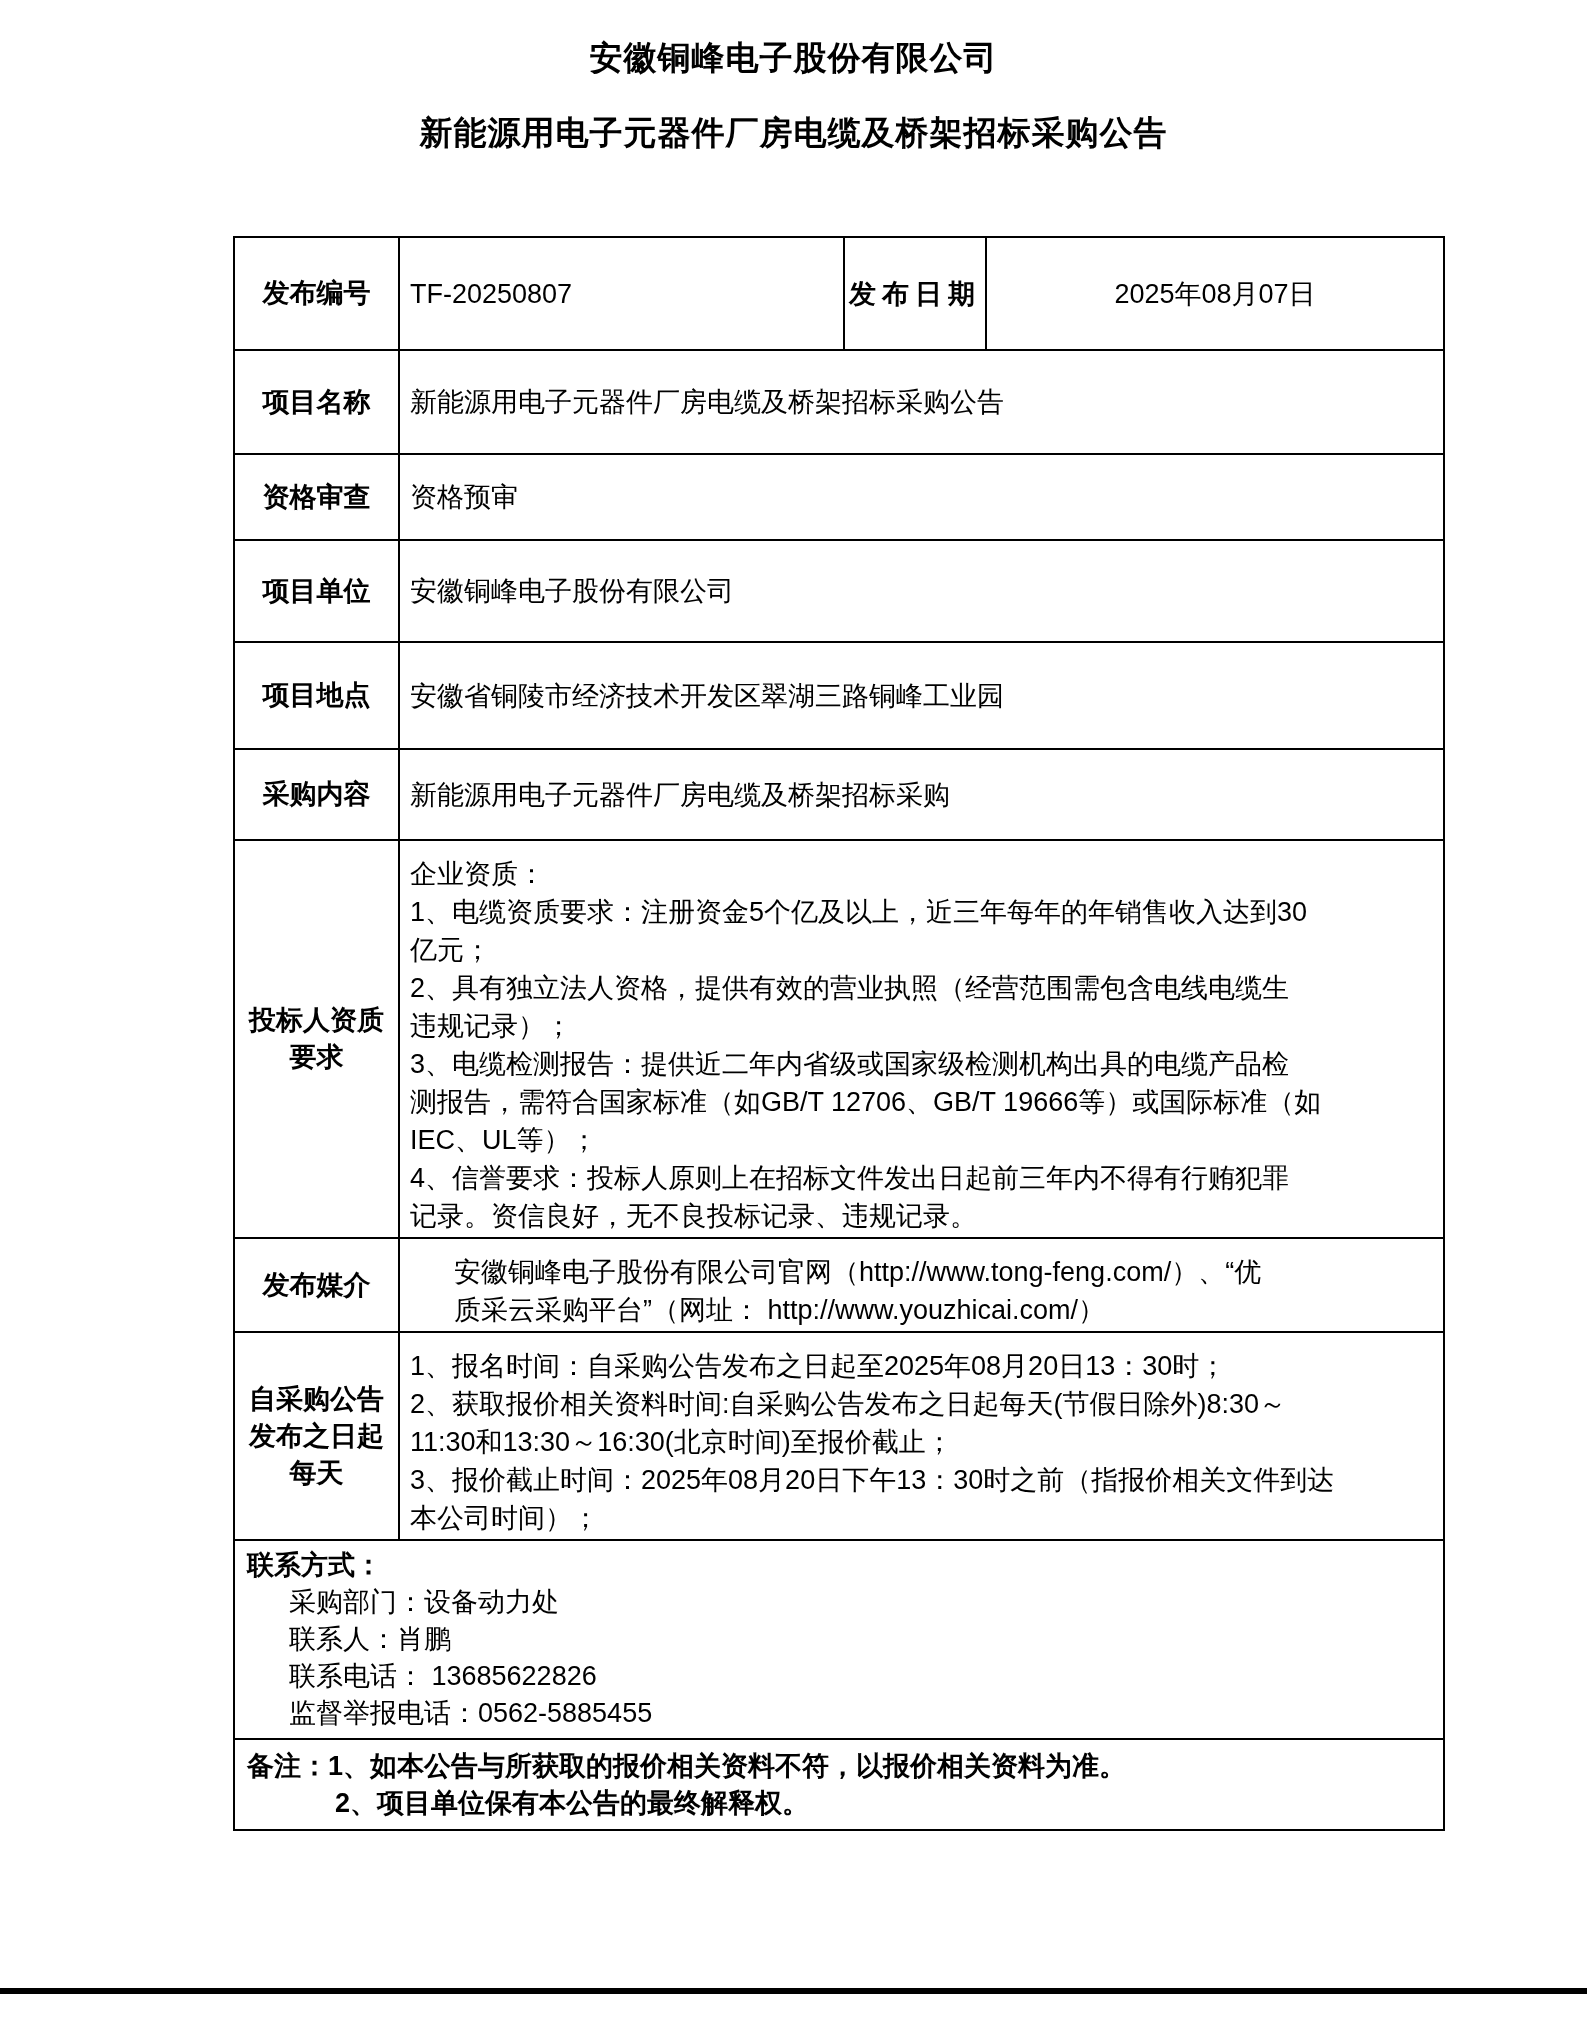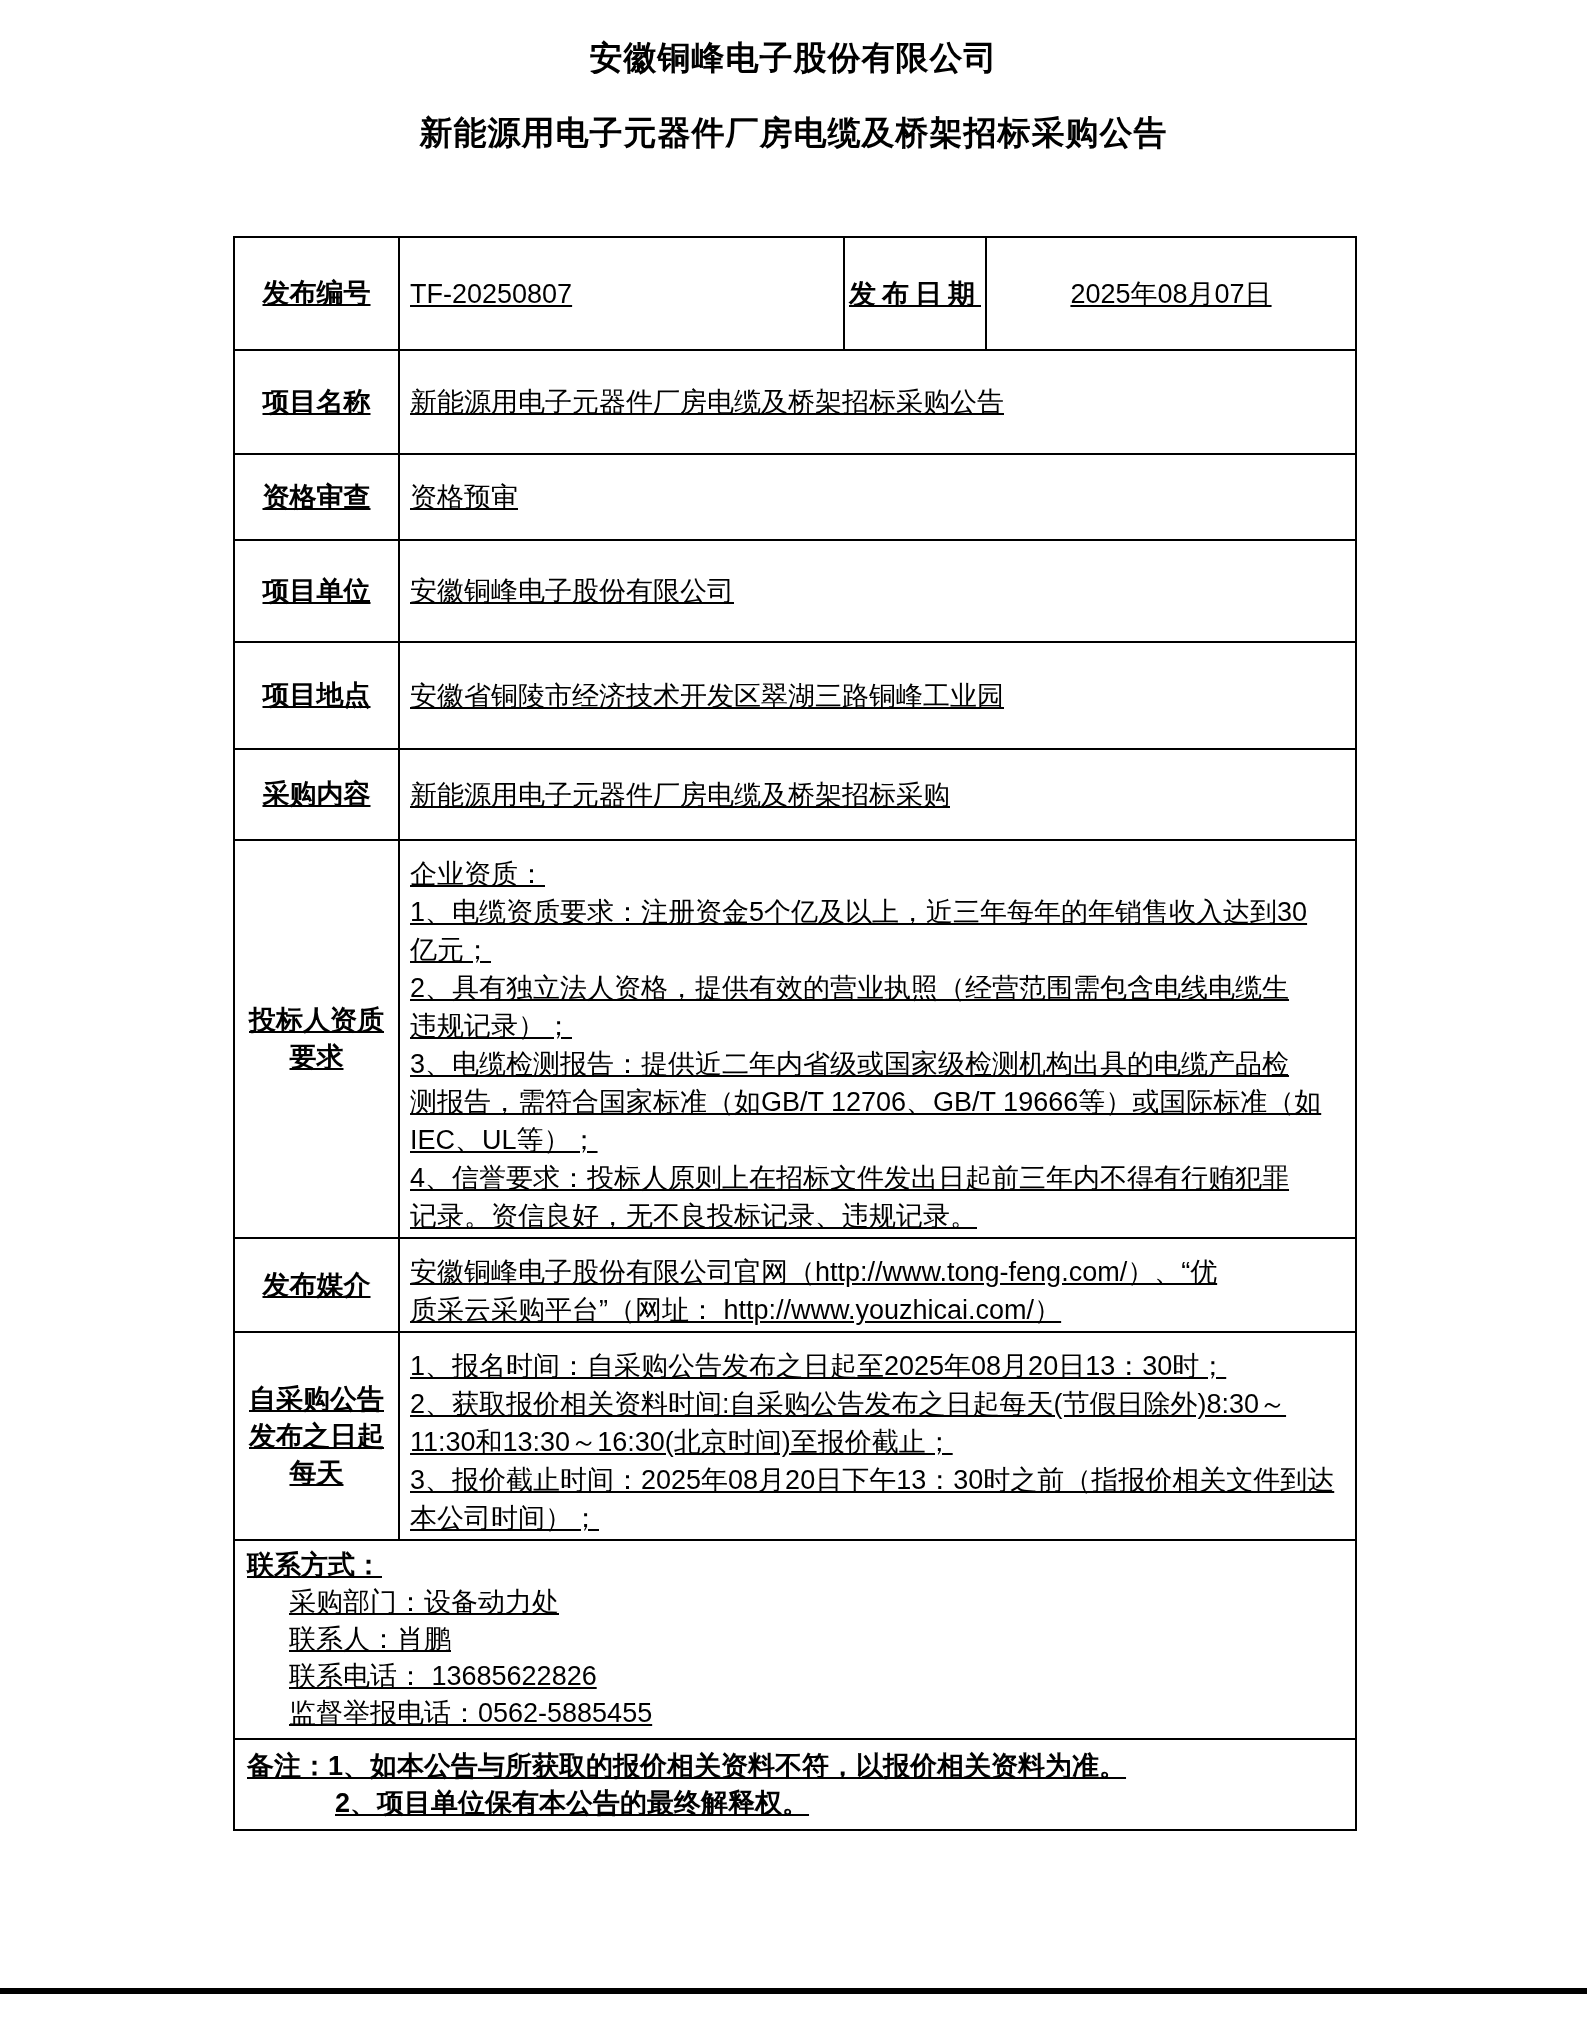--- a/index.html
+++ b/index.html
@@ -15,25 +15,24 @@
     font-weight:bold;
     font-size:33px;
     letter-spacing:1px;
   }
   .title    { padding-top:36px; }
   .subtitle { margin-top:30px; }
 
   .tbl {
     position:absolute;
     left:233px; top:236px;
-    width:1124px;
+    width:1212px;
     border:2px solid #000;
     box-sizing:border-box;
     font-size:27px;
-    text-decoration:underline;
   }
   .row { display:flex; border-bottom:2px solid #000; box-sizing:border-box; }
   .row:last-child { border-bottom:none; }
   .cell { box-sizing:border-box; }
   .label-cell {
     flex:0 0 165px;
     border-right:2px solid #000;
     display:flex; align-items:center; justify-content:center;
     text-align:center;
     font-weight:bold;
@@ -59,21 +58,21 @@
     display:flex; align-items:center; justify-content:center;
     text-align:center;
   }
   .r1  { min-height:113px; }
   .r2  { min-height:104px; }
   .r3  { min-height:86px;  }
   .r4  { min-height:102px; }
   .r5  { min-height:107px;justify-content:flex-end; }
   .r6  { min-height:91px;  }
   .r7  { min-height:395px; }
-  .r8  { min-height:80px;  }
+  .r8  { min-height:80px;gap:44px;  }
   .r9  { min-height:198px; }
   .r10 { min-height:186px; }
   .r11 { min-height:89px;  }
 
   .full-cell {
     flex:1 1 auto;
     padding:6px 12px;
     line-height:37px;
     box-sizing:border-box;
   }

